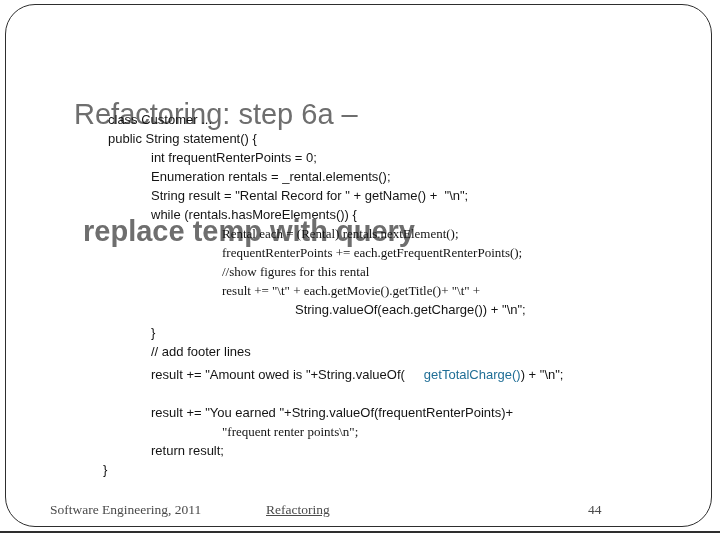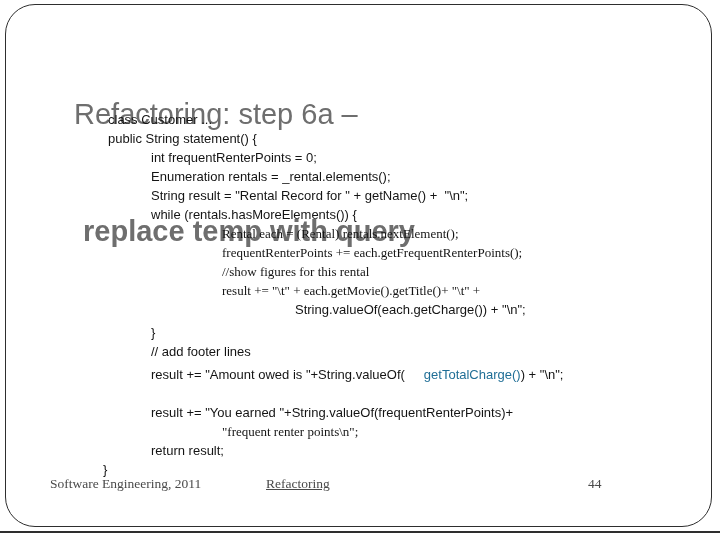--- a/index.html
+++ b/index.html
@@ -63,21 +63,21 @@
   .ind-3 { padding-left: 216px; }
   .gap   { margin-top: 4px; }
   .hl {
     font-weight: normal;
     color: var(--hl-color, #1f6e96);
     padding-left: 19px;
   }
   .footer {
     position: absolute;
     left: 0;
-    top: 476px;
+    top: 502px;
     width: 576px;
     height: 18px;
     font-family: "Liberation Serif", serif;
     font-size: 13.5px;
     color: var(--footer-color, #4a4a4a);
   }
   .footer-left   { position: absolute; left: 50px;  top: 0; }
   .footer-center { position: absolute; left: 266px; top: 0; text-decoration: underline; }
   .footer-page   { position: absolute; left: 588px; top: 0; }
 </style>

